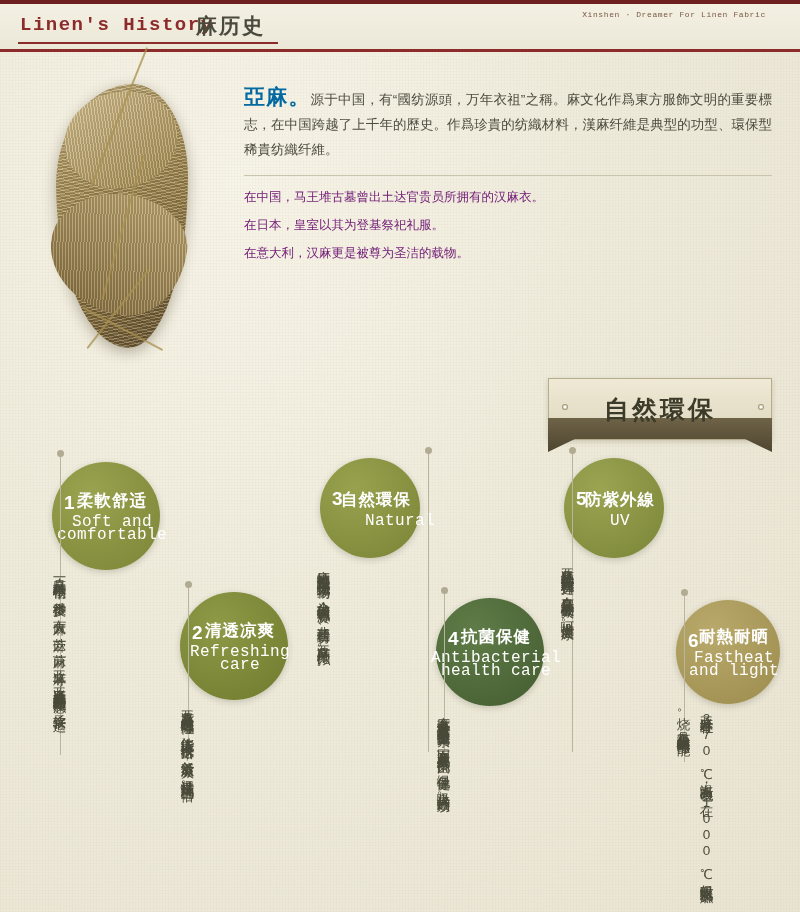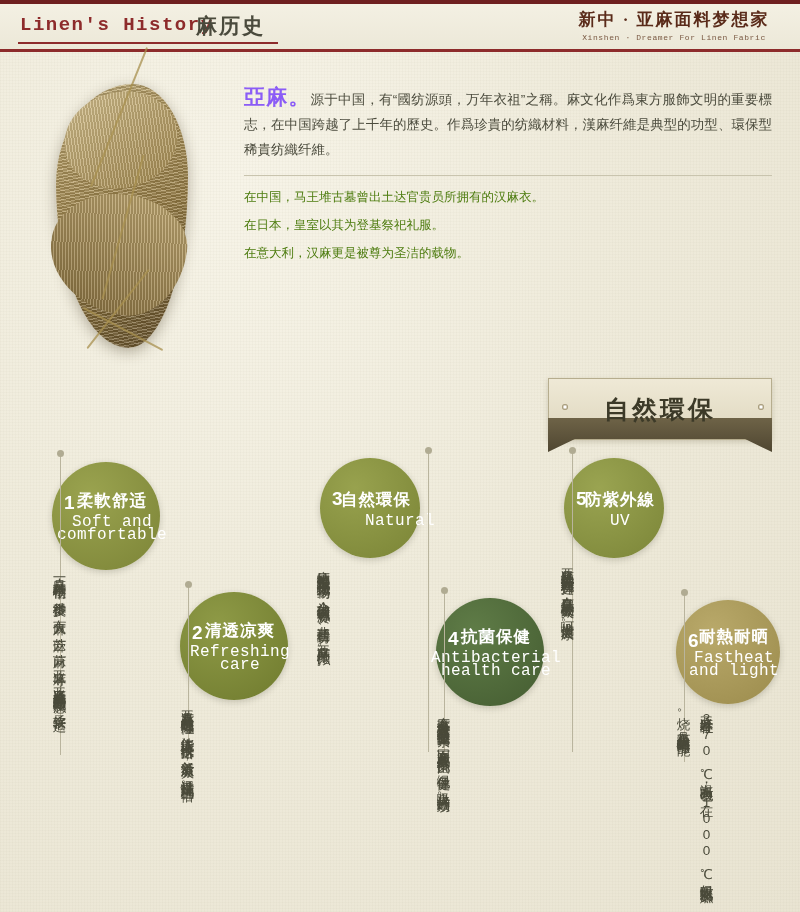--- a/index.html
+++ b/index.html
@@ -96,27 +96,27 @@
   .fibre .s4 { left:40px; top:252px; width:90px;  height:2px; transform:rotate(28deg); }
 
   
   .intro {
     position:absolute; left:244px; top:84px; width:528px;
   }
   .intro-lead {
     font-size:13.5px; line-height:25px; color:#4c4c3e; text-align:justify;
   }
   .intro-lead .big {
-    font-size:21px; font-weight:bold; color:#8b5cf6; letter-spacing:1px;
+    font-size:21px; font-weight:bold; color:#0369a1; letter-spacing:1px;
   }
   .divider {
     margin:13px 0 11px 0; height:1px; background:#c9c4ae;
   }
   .intro-list p {
-    margin:0 0 8px 0; font-size:12.5px; line-height:20px; color:#4d7c0f;
+    margin:0 0 8px 0; font-size:12.5px; line-height:20px; color:#701a75;
   }
 
   
   .plaque {
     position:absolute; left:548px; top:378px; width:224px; height:62px;
     background: linear-gradient(#efe9d6,#ddd6bd);
     border:1px solid #b6ad8e;
     box-shadow: 0 2px 5px rgba(90,80,50,0.22);
   }
   .plaque-ribbon {
@@ -175,21 +175,20 @@
 <body>
 
 <div class="paper"></div>
 
 <div class="header">
   <div class="header-rule-top"></div>
   <div class="hdr-en">Linen's History</div>
   <div class="hdr-cn">麻历史</div>
   <div class="hdr-underline"></div>
   <div class="logo">
-    <div class="logo-cn">新中 · 亚麻面料梦想家</div>
     <div class="logo-en">Xinshen · Dreamer For Linen Fabric</div>
   </div>
 </div>
 
 <div class="fibre">
   <div class="bundle"></div>
   <div class="loop1"></div>
   <div class="loop2"></div>
   <div class="strand s1"></div>
   <div class="strand s2"></div>

